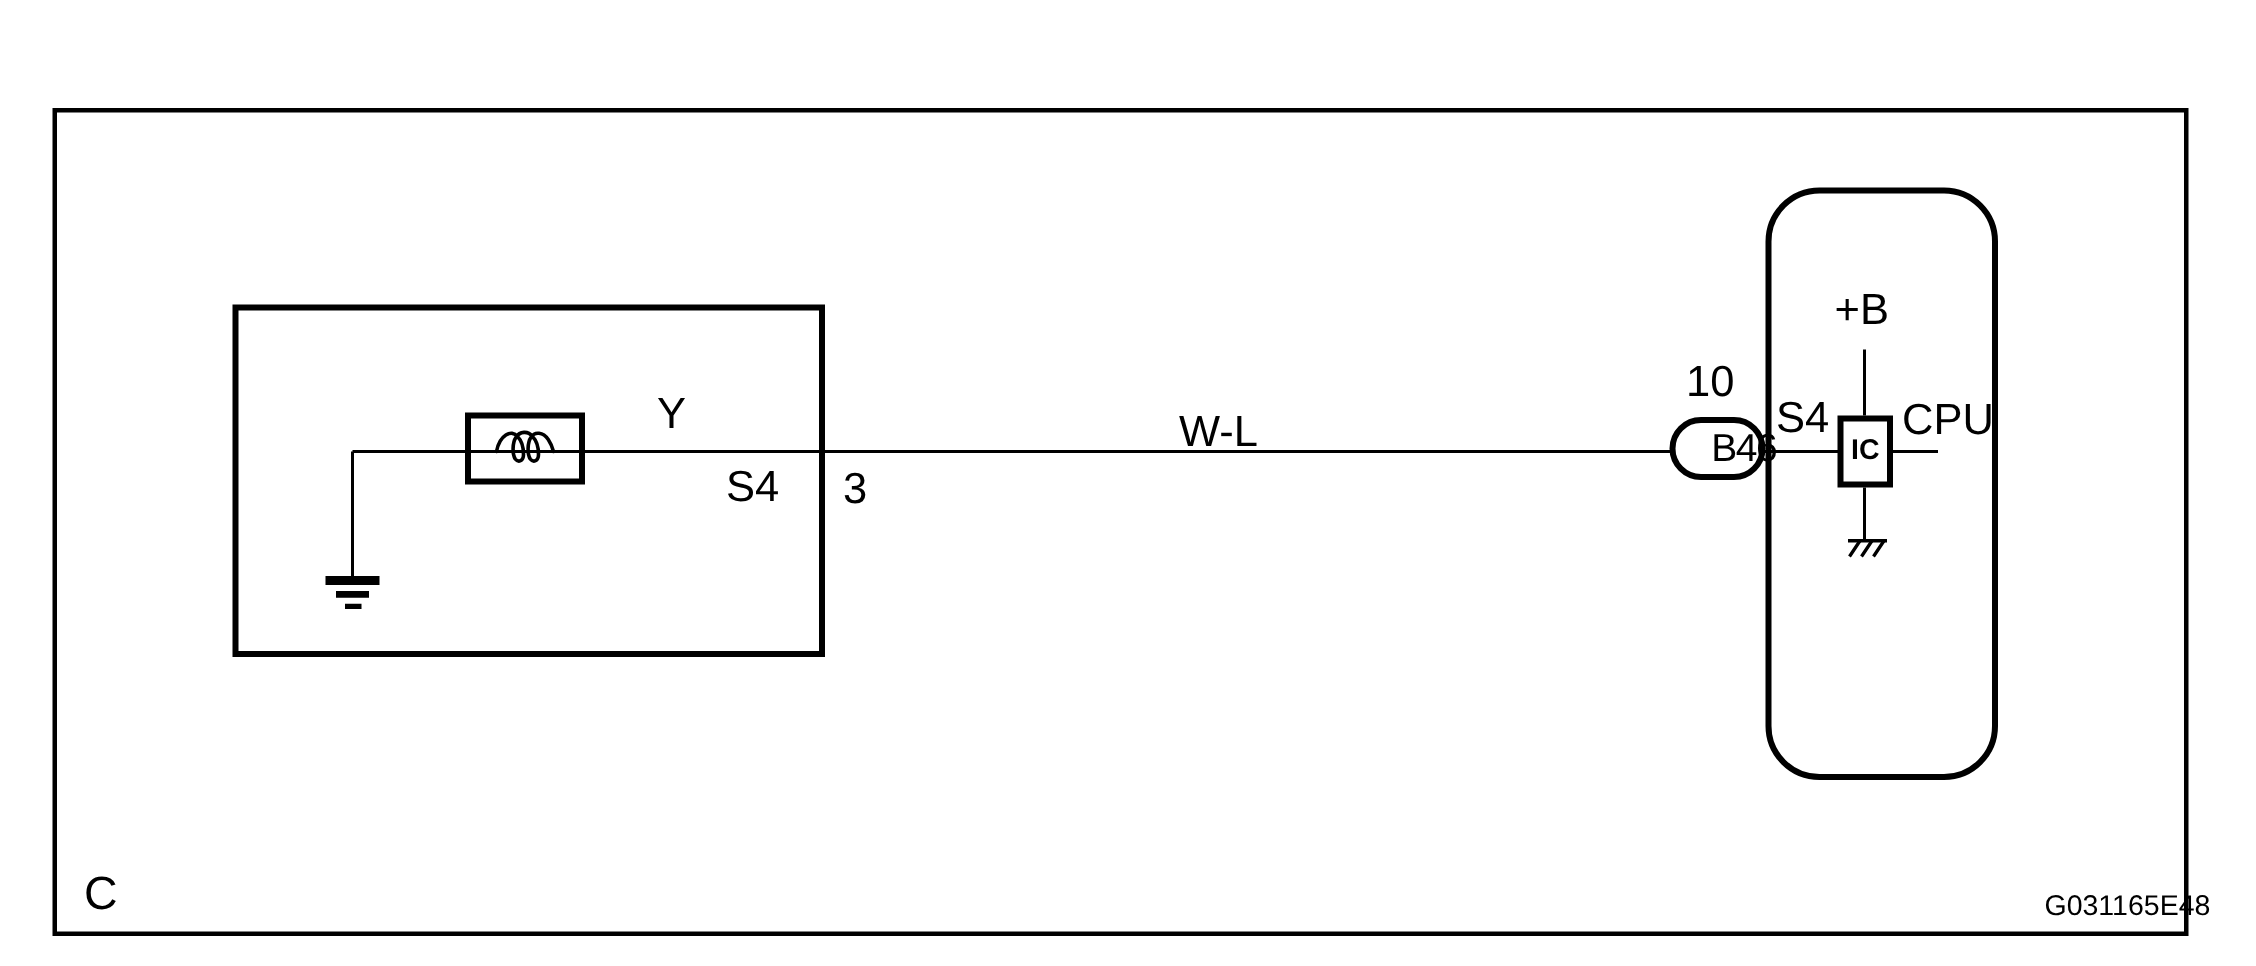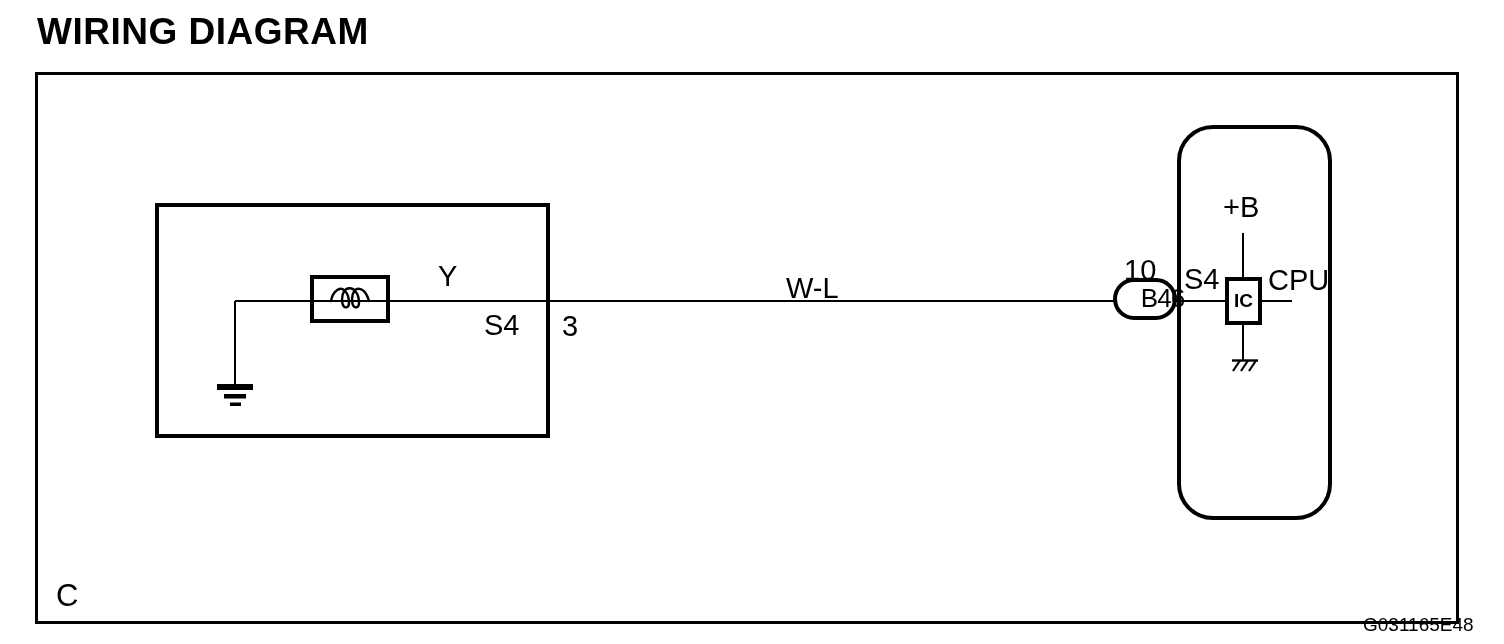--- a/index.html
+++ b/index.html
@@ -82,41 +82,40 @@
 
     <g>
       <rect x="1179" y="127" width="151" height="391" rx="34" ry="34" fill="none" stroke="#000" stroke-width="4"></rect>
     </g>
 
     <g>
       <rect x="36.5" y="73.5" width="1421" height="549" fill="none" stroke="#000" stroke-width="3"></rect>
     </g>
   </svg>
 
-  <h1 class="lbl title" style="left:37px; top:10px;">WIRING DIAGRAM</h1>
 
 
   <span class="lbl dlabel" style="left:438px; top:259px;">Y</span>
 
   <span class="lbl dlabel" style="left:484px; top:308px;">S4</span>
 
   <span class="lbl dlabel" style="left:562px; top:309px;">3</span>
 
   <span class="lbl dlabel" style="left:786px; top:271px;">W-L</span>
 
-  <span class="lbl dlabel" style="left:1124px; top:238px;margin-top:15px;">10</span>
+  <span class="lbl dlabel" style="left:1124px; top:238px;">10</span>
 
   <span class="lbl center-box" style="left:1115px; top:280px; width:78px; height:38px; font-size:26px; letter-spacing:-1px;padding-left:17px;">B46</span>
 
 
   <span class="lbl dlabel" style="left:1223px; top:190px;">+B</span>
 
   <span class="lbl dlabel" style="left:1184px; top:262px;">S4</span>
 
   <span class="lbl dlabel" style="left:1268px; top:263px;">CPU</span>
 
   <span class="lbl center-box" style="left:1227px; top:281px; width:33px; height:40px; font-size:19px; font-weight:bold;">IC</span>
 
   <span class="lbl" style="left:56px; top:577px; font-size:31px;">C</span>
 
-  <span class="lbl code" style="left:1363px; top:594px;margin-top:20px;">G031165E48</span>
+  <span class="lbl code" style="left:1363px; top:594px;">G031165E48</span>
 
 </div>
 
 </body></html>

